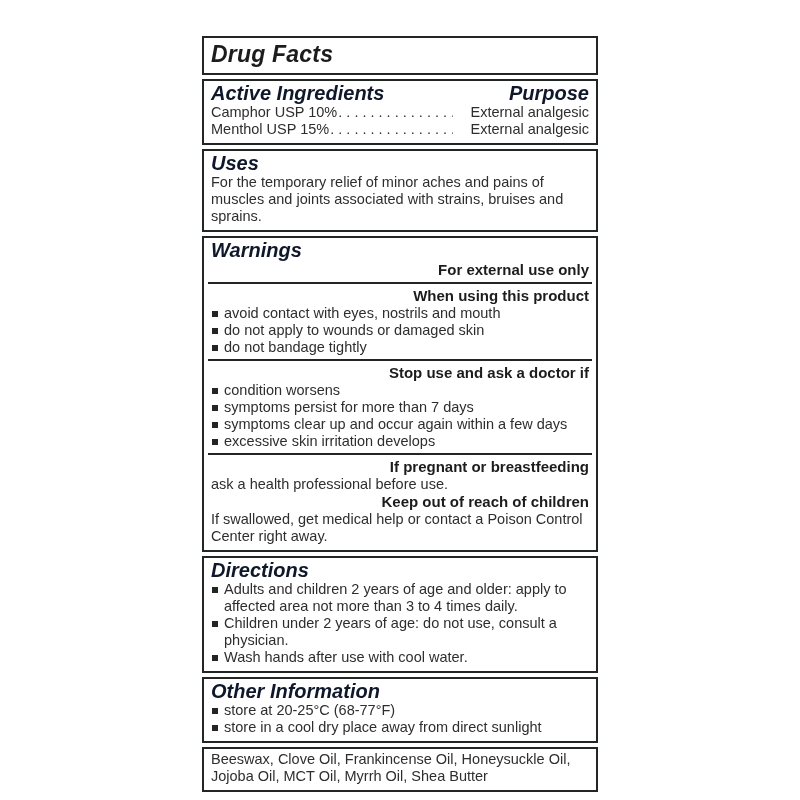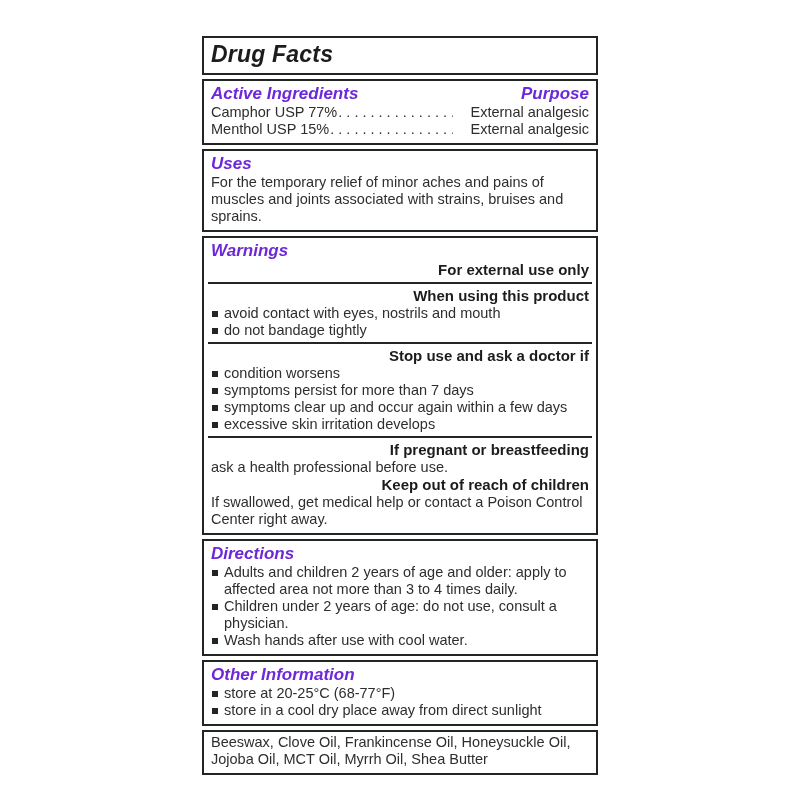--- a/index.html
+++ b/index.html
@@ -28,24 +28,24 @@
   }
   .title-box { padding: 3px 7px 5px 7px; }
   .title {
     font-size: 23px;
     font-weight: bold;
     font-style: italic;
     color: #1c1c1c;
     letter-spacing: 0.2px;
   }
   .h {
-    font-size: 17px;
+    font-size: 20px;
     font-weight: bold;
     font-style: italic;
-    color: #6d28d9;
+    color: #0f172a;
     line-height: 21px;
   }
   .b { font-weight: bold; color: #1c1c1c; text-align: right; }
   .body-text, li, .b, .row {
     font-size: 14.5px;
     line-height: 17px;
   }
   .b { font-size: 15px; line-height: 18px; }
   .active-head { display: flex; justify-content: space-between; align-items: baseline; }
   .row { display: flex; align-items: baseline; }
@@ -82,21 +82,21 @@
     <div class="box title-box">
       <div class="title">Drug Facts</div>
     </div>
 
     <div class="box">
       <div class="active-head">
         <span class="h">Active Ingredients</span>
         <span class="h">Purpose</span>
       </div>
       <div class="row">
-        <span class="name">Camphor USP 77%</span>
+        <span class="name">Camphor USP 10%</span>
         <span class="leader">. . . . . . . . . . . . . . . . . . . . . . . . . . . . . . . . . .</span>
         <span class="purpose">External analgesic</span>
       </div>
       <div class="row">
         <span class="name">Menthol USP 15%</span>
         <span class="leader">. . . . . . . . . . . . . . . . . . . . . . . . . . . . . . . . . .</span>
         <span class="purpose">External analgesic</span>
       </div>
     </div>
 
@@ -107,20 +107,21 @@
 
     <div class="box">
       <div class="h">Warnings</div>
       <div class="b">For external use only</div>
 
       <div class="rule"></div>
 
       <div class="b">When using this product</div>
       <ul>
         <li>avoid contact with eyes, nostrils and mouth</li>
+        <li>do not apply to wounds or damaged skin</li>
         <li>do not bandage tightly</li>
       </ul>
 
       <div class="rule"></div>
 
       <div class="b">Stop use and ask a doctor if</div>
       <ul>
         <li>condition worsens</li>
         <li>symptoms persist for more than 7 days</li>
         <li>symptoms clear up and occur again within a few days</li>

